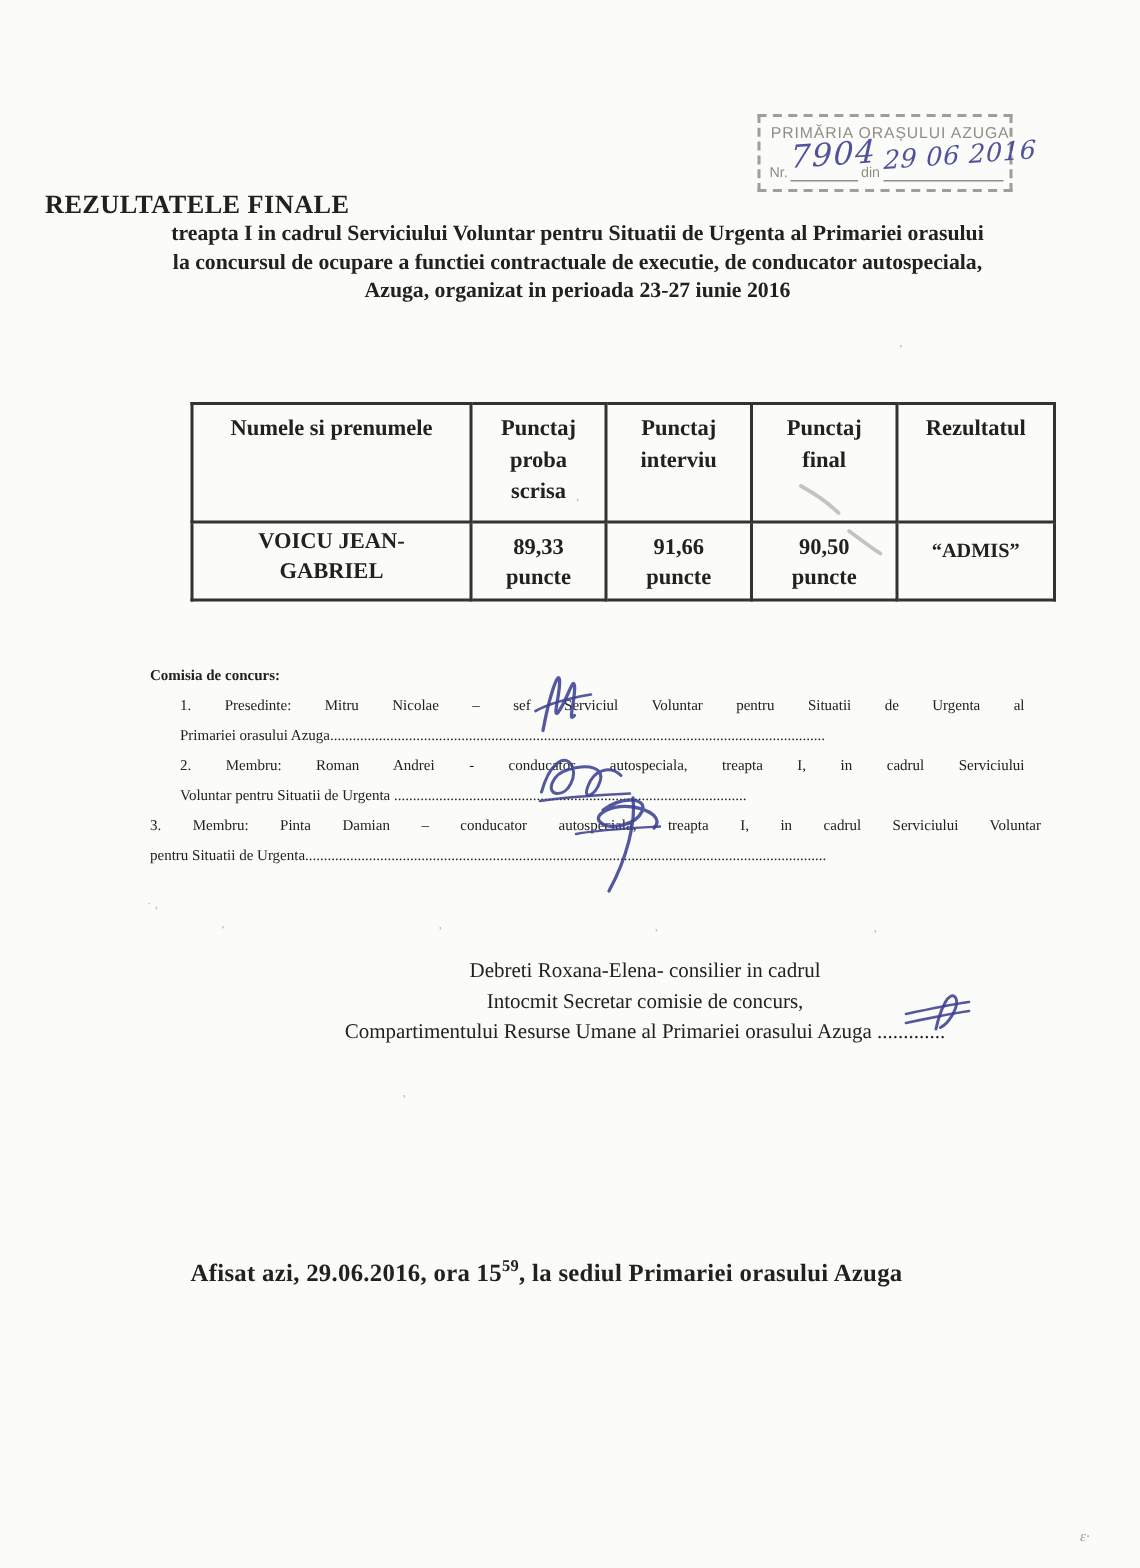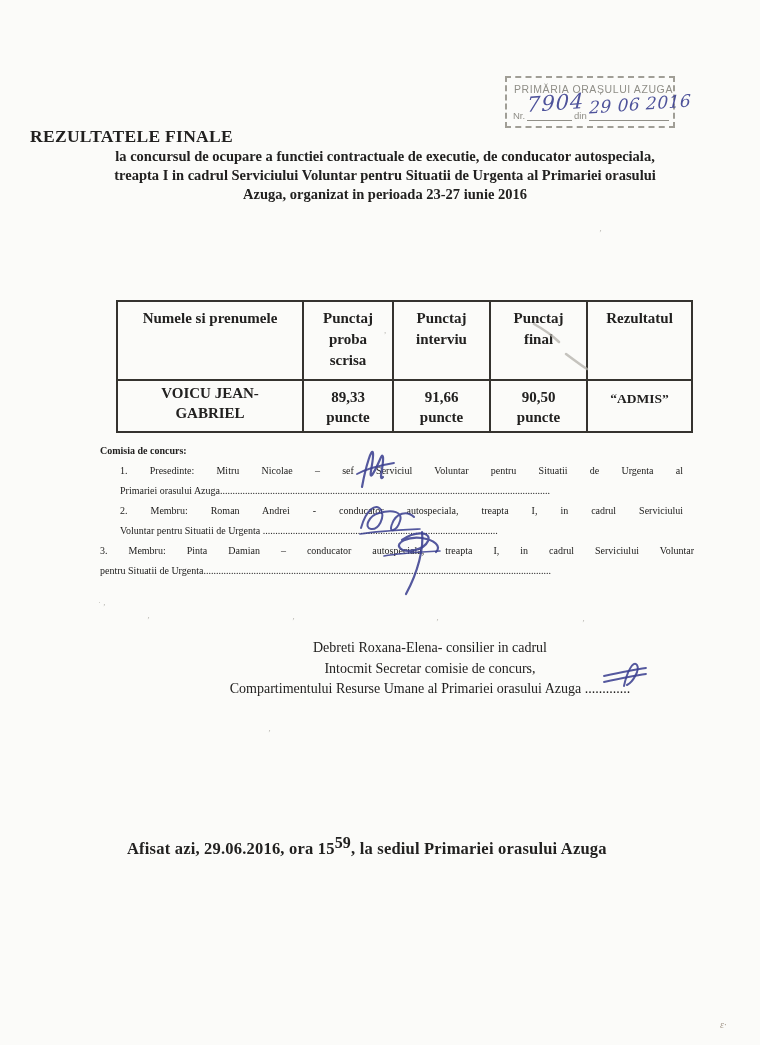--- a/index.html
+++ b/index.html
@@ -44,22 +44,22 @@
   .title{
     position:absolute;left:30px;top:126px;width:710px;
     text-align:left;font-size:17.5px;font-weight:bold;letter-spacing:.3px;
   }
   .subtitle{
     position:absolute;left:40px;top:147px;width:690px;
     text-align:center;font-size:14.5px;font-weight:bold;line-height:19px;
   }
   
   .results{
-    position:absolute;left:116px;top:268px;
-    border-collapse:collapse;table-layout:fixed;margin-top:32px;
+    position:absolute;left:127px;top:268px;
+    border-collapse:collapse;table-layout:fixed;
   }
   .results th,.results td{
     border:2px solid #35332f;
     text-align:center;vertical-align:top;
     font-weight:bold;
     padding:6px 10px 4px 10px;
     box-sizing:border-box;
   }
   .results th{font-size:15px;line-height:21px;height:79px;}
   .results td{font-size:15px;line-height:20px;height:43px;}
@@ -79,21 +79,21 @@
   
   .secretary{
     position:absolute;left:180px;top:638px;width:500px;
     text-align:center;font-size:14px;line-height:20.5px;
   }
   
   .footer-note{
     position:absolute;left:127px;top:839px;
     font-size:16.5px;font-weight:bold;letter-spacing:.2px;
   }
-  .footer-note sup{font-size:16px;line-height:0;font-family:Liberation Serif, serif;}
+  .footer-note sup{font-size:11px;line-height:0;font-family:Liberation Serif, serif;}
   
   .sig{position:absolute;pointer-events:none;}
   .sig path{fill:none;stroke:#3c4191;stroke-linecap:round;opacity:.88;}
   .pen-mark{position:absolute;left:528px;top:316px;pointer-events:none;}
   .pen-mark path{fill:none;stroke:#b3b0aa;stroke-width:2.5;stroke-linecap:round;opacity:.75;}
   .artifact{
     position:absolute;color:#99978f;opacity:.65;
     font-size:9px;line-height:9px;pointer-events:none;
   }
   .artifact.br{color:#8f8273;font-style:italic;font-size:10px;opacity:.8;}
@@ -110,22 +110,22 @@
       <span class="stamp-blank b1"></span>
       <span>din</span>
       <span class="stamp-blank b2"></span>
     </div>
     <div class="hand nr">7904</div>
     <div class="hand date">29 06 2016</div>
   </div>
 
   <div class="title">REZULTATELE FINALE</div>
   <div class="subtitle">
+    <div>treapta I in cadrul Serviciului Voluntar pentru Situatii de Urgenta al Primariei orasului</div>
     <div>la concursul de ocupare a functiei contractuale de executie, de conducator autospeciala,</div>
-    <div>treapta I in cadrul Serviciului Voluntar pentru Situatii de Urgenta al Primariei orasului</div>
     <div>Azuga, organizat in perioada 23-27 iunie 2016</div>
   </div>
 
   <table class="results">
     <colgroup>
       <col style="width:186px">
         <col style="width:90px">
         <col style="width:97px">
       <col style="width:97px">
         <col style="width:105px">

